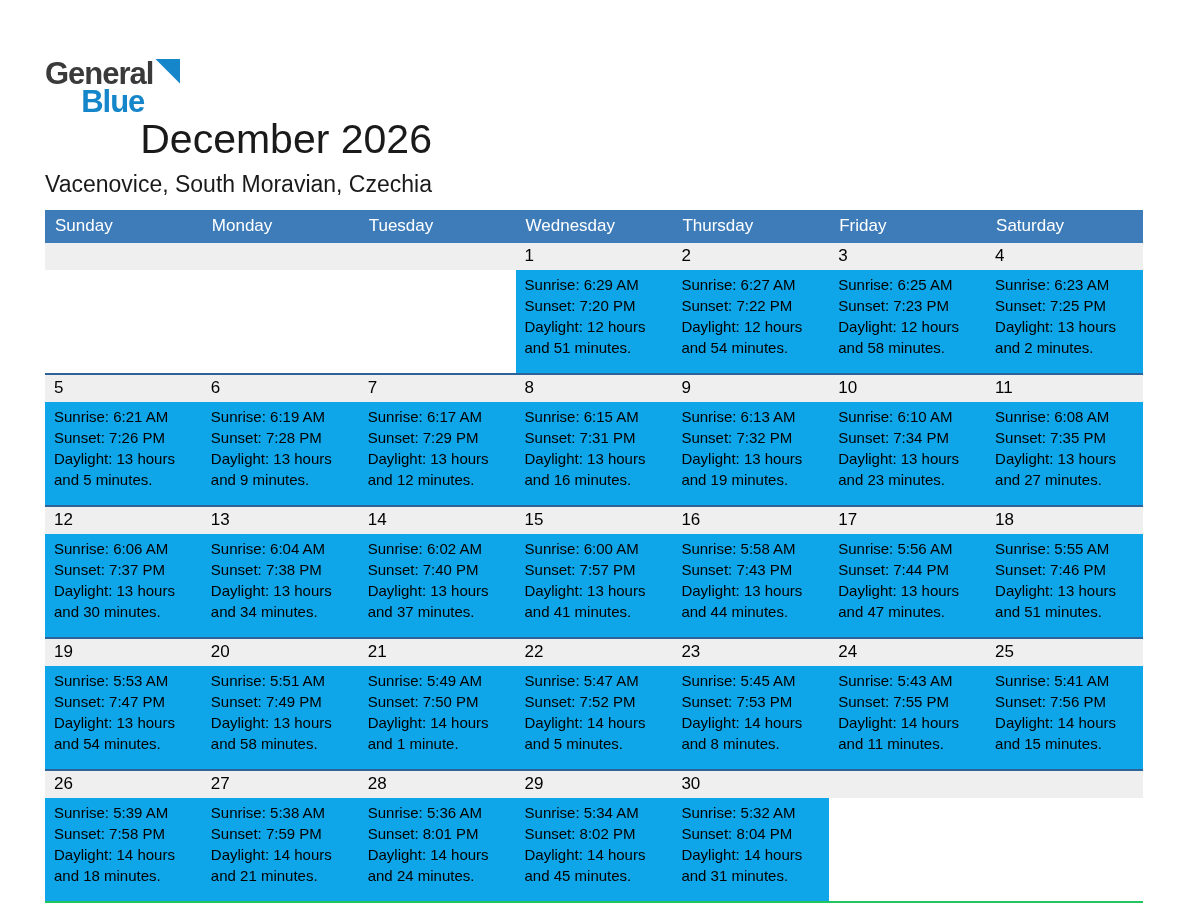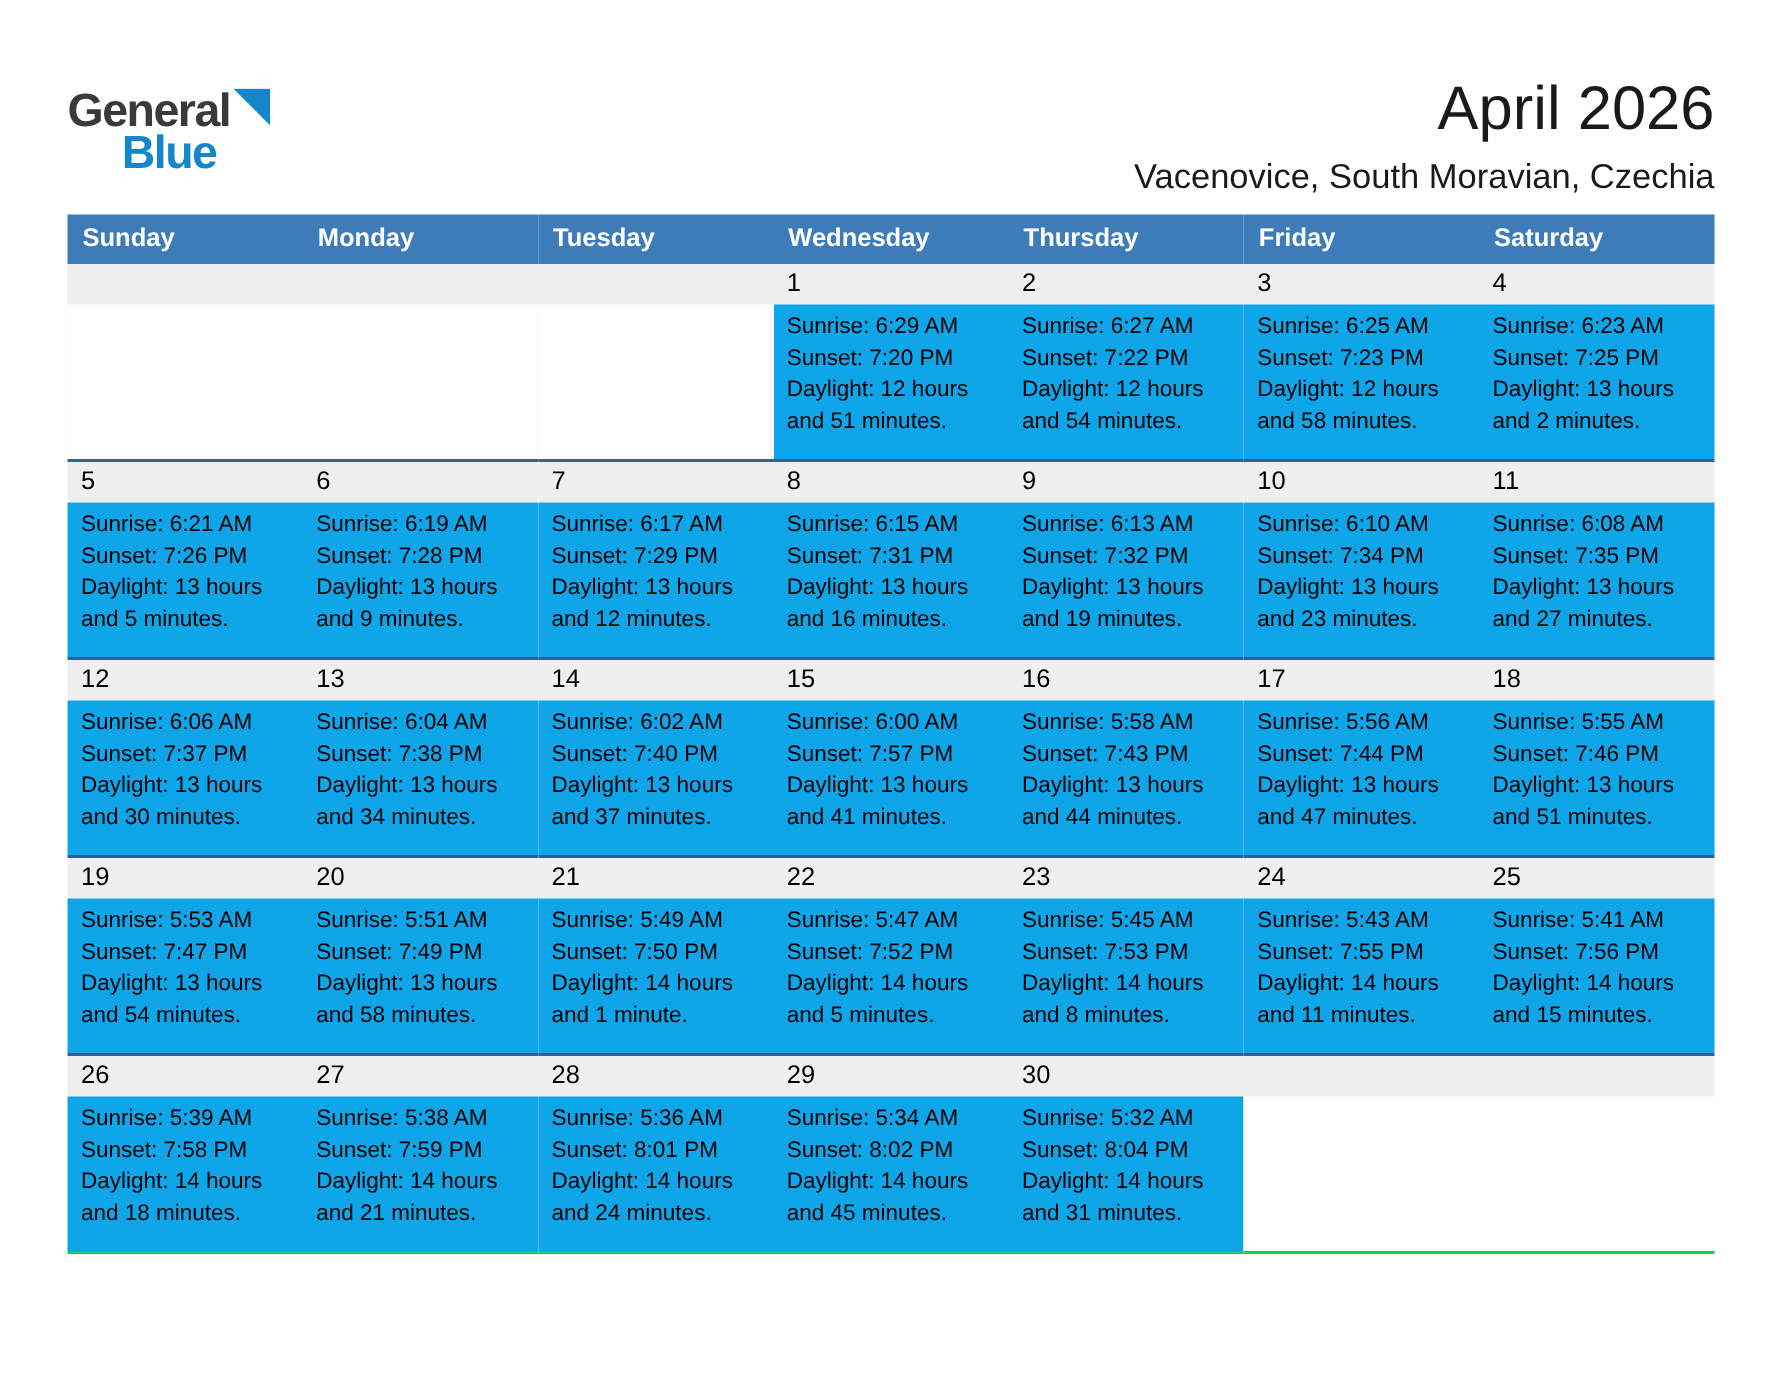--- a/index.html
+++ b/index.html
@@ -12,20 +12,21 @@
     color: #000;
   }
   .page { padding: 50px 45px 0 45px; }
 
   
   .topbar {
     display: flex;
     justify-content: space-between;
     align-items: flex-start;
     margin-bottom: 12px;
+    flex-direction: column;
   }
   .logo { padding-top: 8px; display: inline-block; }
   .logo-top { display: flex; align-items: flex-start; }
   .logo-general {
     font-size: 31px;
     font-weight: 700;
     color: #3a3a3a;
     letter-spacing: -1px;
     line-height: 1;
   }
@@ -59,21 +60,21 @@
 
   
   table.calendar {
     width: 100%;
     border-collapse: collapse;
     table-layout: fixed;
   }
   thead th {
     background: #3e7cb9;
     color: #ffffff;
-    font-weight: 700;
+    font-weight: 400;
     text-align: left;
     font-size: 17px;
     padding: 6px 0 7px 10px;
   }
   tbody tr { border-top: 2px solid #2e6399; }
   tbody tr:first-child { border-top: none; }
   tbody tr:last-child { border-bottom: 2px solid #22c55e; }
   td { vertical-align: top; padding: 0; }
   .day-num {
     background: #efefef;
@@ -100,21 +101,21 @@
 
   <div class="topbar">
     <div class="logo">
       <div class="logo-top">
         <span class="logo-general">General</span>
         <span class="logo-triangle"></span>
       </div>
       <div class="logo-bottom">Blue</div>
     </div>
     <div class="titles">
-      <div class="month-title">April 2026</div>
+      <div class="month-title">December 2026</div>
       <div class="location">Vacenovice, South Moravian, Czechia</div>
     </div>
   </div>
 
   <table class="calendar">
     <thead>
       <tr id="weekday-row">
           <th>Sunday</th>
           <th>Monday</th>
           <th>Tuesday</th>

